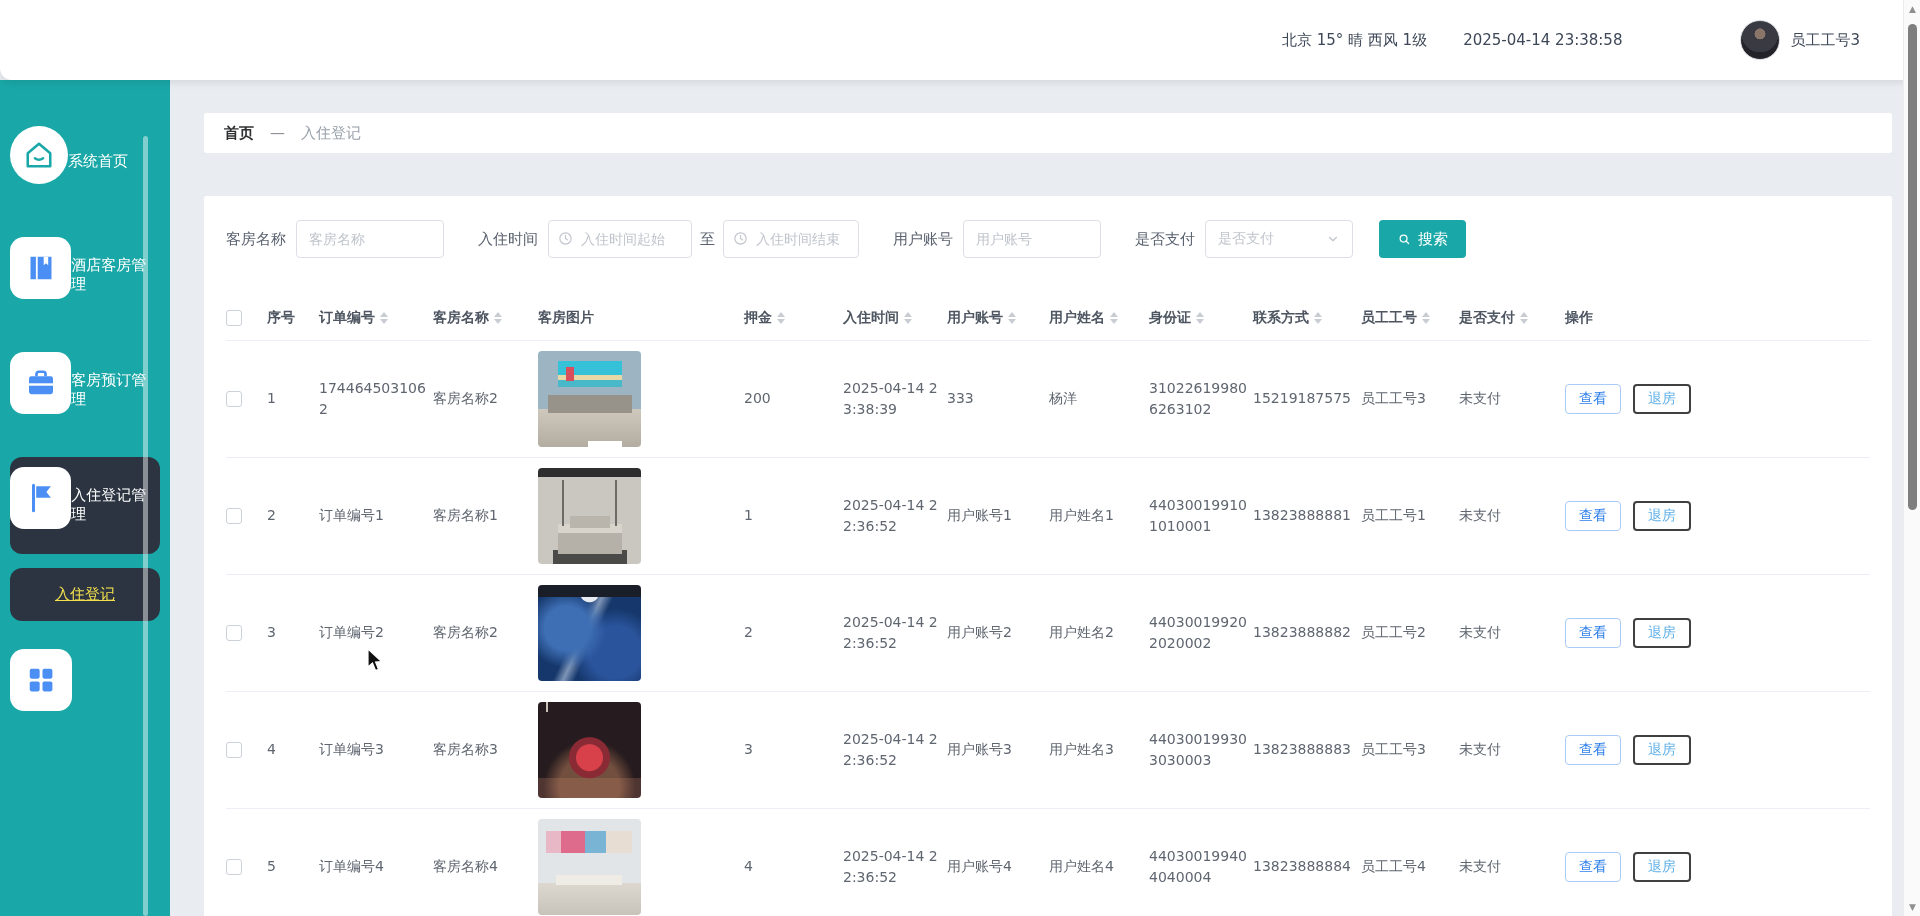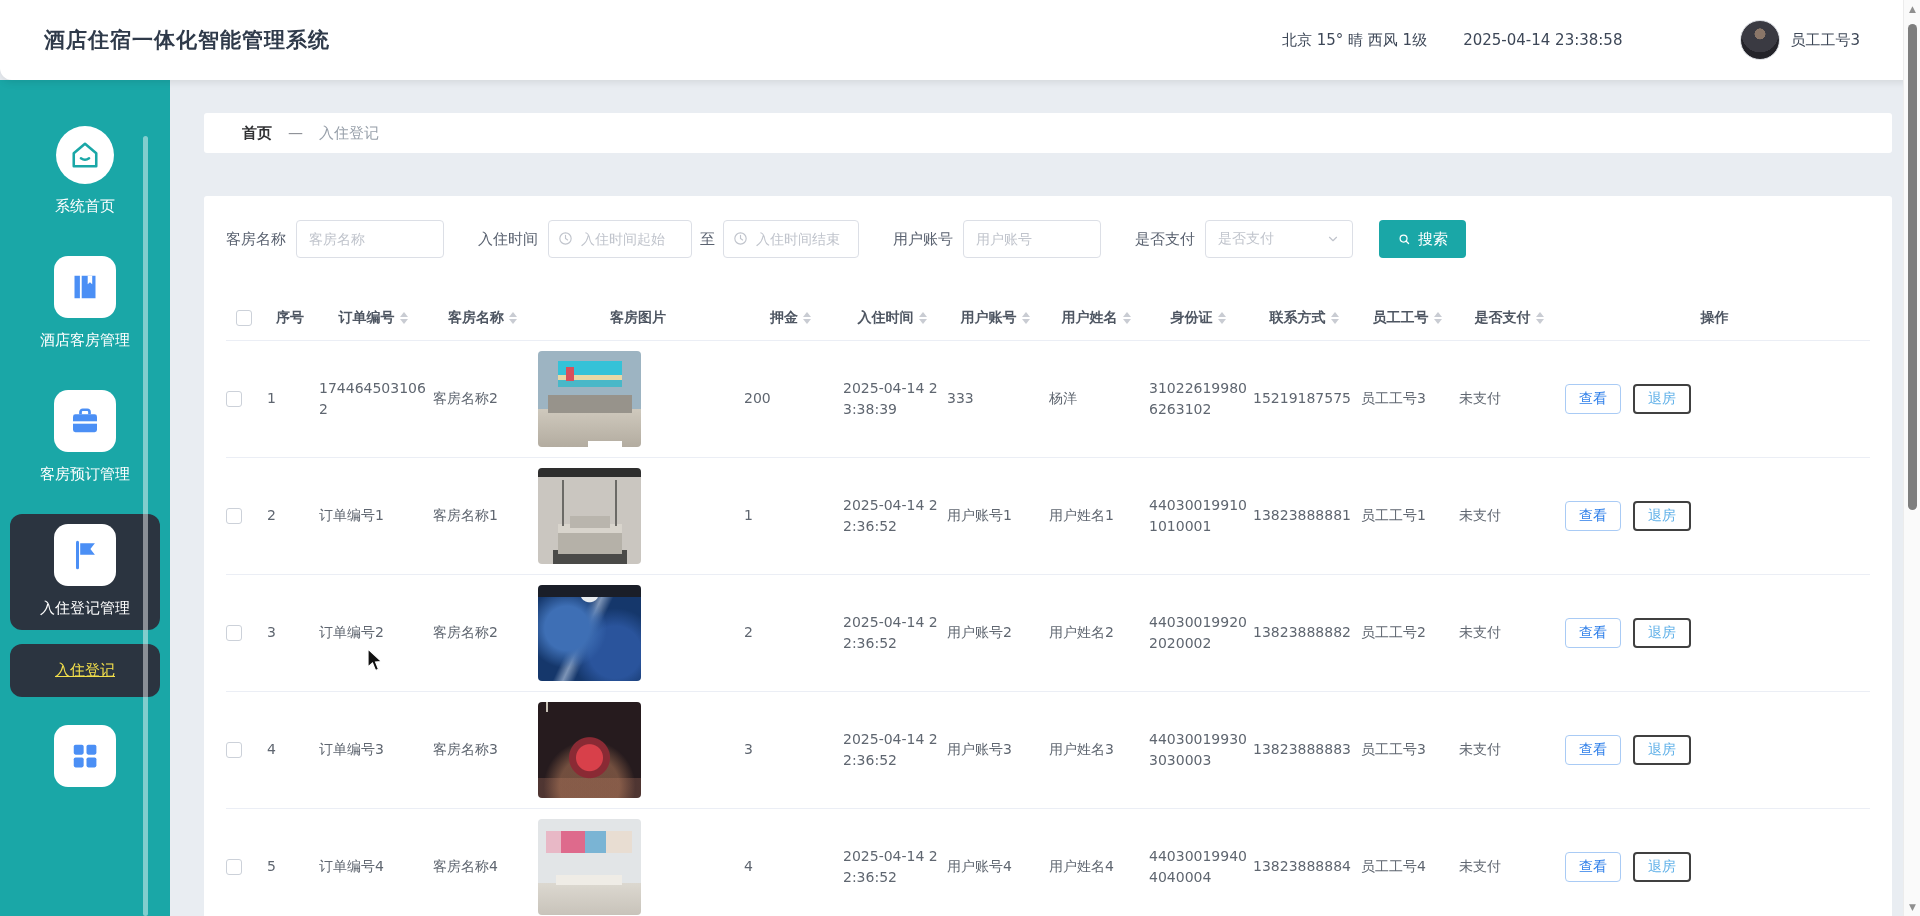--- a/index.html
+++ b/index.html
@@ -17,35 +17,35 @@
   .avatar { width:40px; height:40px; border-radius:50%; margin-right:10px;
             background:radial-gradient(circle at 50% 34%, #8a7668 0 17%, #3a3a42 18% 58%, #232329 59%);
             border:1px solid #d8dbe0; }
   .user-name { font-size:15px; color:#3d4757; }
 
   
   .sidebar { position:absolute; top:80px; left:0; bottom:0; width:170px; background:#1aa7a7;
              display:flex; flex-direction:column; align-items:center; padding-top:36px; overflow:hidden; z-index:4; }
   .side-scrollbar { position:absolute; right:22px; top:56px; bottom:0; width:5px;
                     background:rgba(255,255,255,.45); border-radius:3px; }
-  .side-item { display:flex; flex-direction:column; align-items:center; width:150px;
+  .side-item { display:flex; flex-direction:row; align-items:center; width:150px;
                padding:10px 0 12px; border-radius:12px; margin-bottom:18px; cursor:pointer; }
   .side-item.active { background:#2b3440; }
   .icon-box { width:62px; height:62px; background:#fff; border-radius:14px;
               display:flex; align-items:center; justify-content:center; margin-bottom:13px; }
   .icon-box.circle { border-radius:50%; width:58px; height:58px; }
   .icon-box svg { width:36px; height:36px; }
   .side-label { color:#fff; font-size:15px; }
   .side-sub { width:150px; background:#2b3440; border-radius:12px; text-align:center;
               padding:17px 0; margin:-4px 0 18px; font-size:15px; color:#fff; cursor:pointer; }
   .side-sub.active { color:#f4e04b; text-decoration:underline; }
 
   
   .breadcrumb-card { position:absolute; left:204px; right:28px; top:113px; height:40px; background:#fff;
-                     border-radius:3px; display:flex; align-items:center; padding-left:38px; font-size:15px; z-index:2; }
+                     border-radius:3px; display:flex; align-items:center; padding-left:20px; font-size:15px; z-index:2; }
   .bc-home { font-weight:bold; color:#303133; }
   .bc-sep { margin:0 16px; color:#909399; }
   .bc-current { color:#98a0aa; }
 
   
   .main-card { position:absolute; left:204px; right:28px; top:196px; bottom:-30px; background:#fff;
                border-radius:3px; padding:24px 22px 0; z-index:2; }
 
   
   .filters { display:flex; align-items:center; font-size:15px; color:#5a6270; margin-bottom:38px; }
@@ -61,21 +61,21 @@
   .f-select { width:148px; height:38px; border:1px solid #dcdfe6; border-radius:4px; display:flex;
               align-items:center; padding:0 12px; color:#c0c4cc; font-size:14px; cursor:pointer; }
   .f-select .sel-text { flex:1; }
   .f-select svg { width:14px; height:14px; }
   .search-btn { margin-left:26px; height:38px; padding:0 18px; background:#1aa7a7; border:none; border-radius:4px;
                 color:#fff; font-size:15px; display:flex; align-items:center; gap:6px; cursor:pointer; font-family:Liberation Sans, sans-serif; }
   .search-btn svg { width:15px; height:15px; }
 
   
   table { width:100%; border-collapse:collapse; table-layout:fixed; font-size:14px; color:#5f6670; }
-  th { font-weight:bold; color:#4e5662; text-align:center; height:44px; padding:0 6px 0 0;
+  th { font-weight:bold; color:#4e5662; text-align:left; height:44px; padding:0 6px 0 0;
        border-bottom:1px solid #ebeef5; white-space:nowrap; }
   td { height:116px; padding:10px 6px 10px 0; border-bottom:1px solid #ebeef5; vertical-align:middle;
        word-break:break-all; line-height:1.45; }
   .caret { display:inline-flex; flex-direction:column; margin-left:5px; vertical-align:middle; }
   .caret i { display:block; width:0; height:0; border-left:4px solid transparent; border-right:4px solid transparent; }
   .caret .up { border-bottom:5px solid #c9ccd3; margin-bottom:2px; }
   .caret .down { border-top:5px solid #c9ccd3; }
   .cbox { display:inline-block; width:16px; height:16px; border:1px solid #ccd1d9; border-radius:3px;
           background:#fff; cursor:pointer; vertical-align:middle; }
 
@@ -131,21 +131,20 @@
   .sb-arrow { position:absolute; left:0; width:17px; text-align:center; font-size:9px; color:#8f8f8f; }
   .sb-up { top:4px; } .sb-down { bottom:4px; }
 
   
   .cursor { position:absolute; left:366px; top:648px; z-index:50; pointer-events:none; }
 </style>
 </head>
 <body>
 
 <div class="header">
-  <div class="header-title">酒店住宿一体化智能管理系统</div>
   <div class="header-right">
     <span class="weather">北京 15° 晴 西风 1级</span>
     <span class="datetime">2025-04-14 23:38:58</span>
     <span class="avatar"></span>
     <span class="user-name">员工工号3</span>
   </div>
 </div>
 
 <div class="sidebar">
   <div id="sidebar-items">

